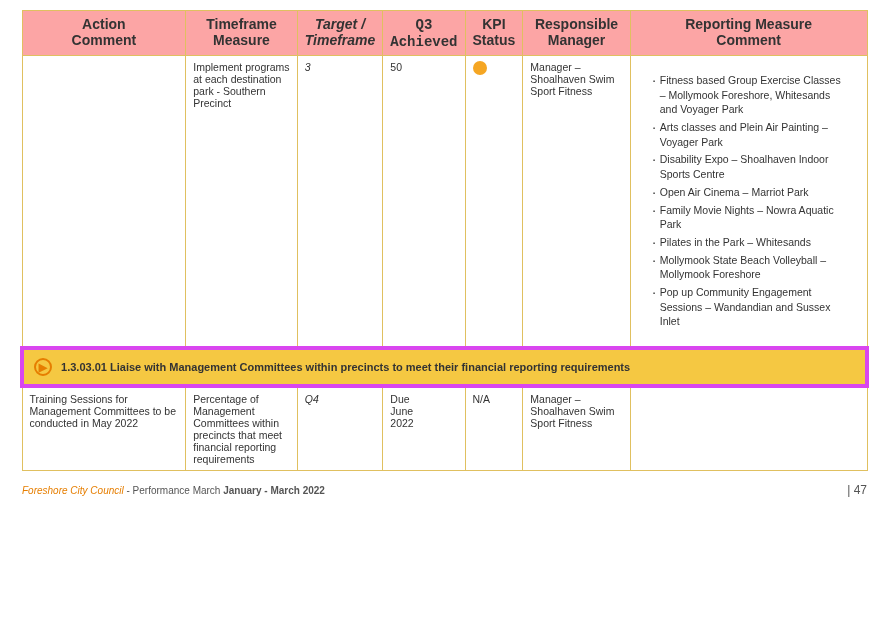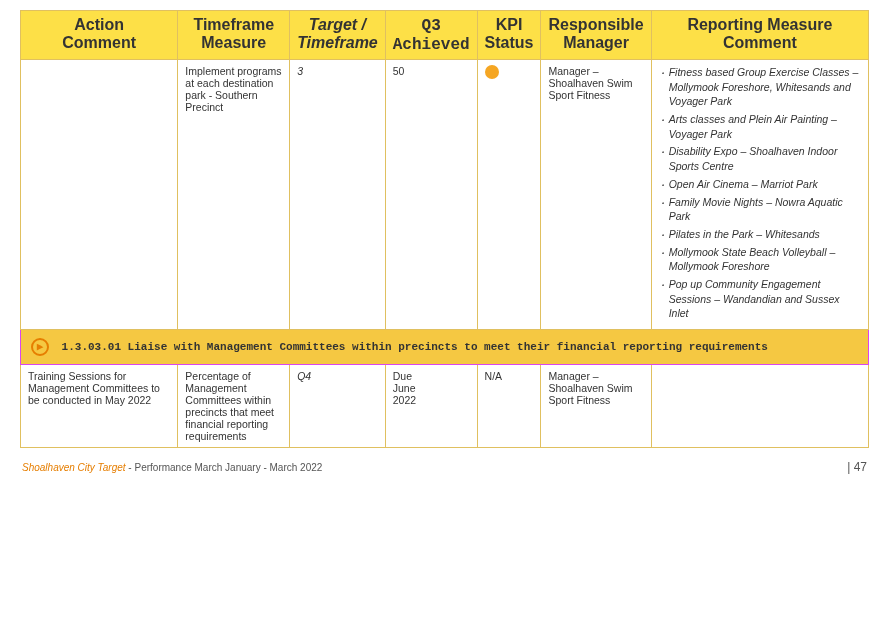--- a/index.html
+++ b/index.html
@@ -25,23 +25,23 @@
     }
 
     .main-table th, .main-table td {
       border: 1px solid #e0c060;
       padding: 5px 7px;
       vertical-align: top;
       font-size: 10.5px;
     }
 
     .header-row th {
-      background: #fde047;
-      font-weight: bold;
-      font-size: 16px;
+      background: #fca5a5;
+      font-weight: bold;
+      font-size: 14px;
       color: #333;
     }
 
     .col-action { width: 22%; }
     .col-reporting { width: 14%; }
     .col-target { width: 7%; font-style: italic; }
     .col-q3 { width: 7%; }
     .col-kpi { width: 5%; }
     .col-responsible { width: 13%; }
     .col-comment { width: 32%; }
@@ -55,22 +55,21 @@
       margin: 0 auto;
     }
 
     .kpi-cell {
       text-align: left;
     }
 
     .bullet-list {
       list-style: none;
       padding: 0;
-      margin: 0;
-      font-style: italic;
+      margin: 12px;
     }
 
     .bullet-list li {
       padding-left: 10px;
       position: relative;
       margin-bottom: 3px;
       font-size: 10.5px;
       line-height: 1.4;
     }
 
@@ -81,22 +80,21 @@
       font-size: 14px;
       line-height: 1.1;
     }
 
     
     .section-header-row td {
       background: #f5c842;
       padding: 8px 10px;
       font-size: 11px;
       font-weight: normal;
-      border: 1px solid #d946ef;
-      font-family: Liberation Mono, monospace;
+      border: 4px solid #d946ef;
     }
 
     .section-header-row td span.icon {
       display: inline-block;
       width: 18px;
       height: 18px;
       border: 2px solid #e67e00;
       border-radius: 50%;
       text-align: center;
       line-height: 14px;
@@ -122,21 +120,21 @@
       margin-top: 12px;
       padding: 0 2px;
     }
 
     .footer-left {
       font-size: 10px;
       color: #555;
     }
 
     .footer-left span.bold {
-      font-weight: normal;
+      font-weight: bold;
     }
 
     .footer-right {
       font-size: 12px;
       color: #555;
     }
 
     .na-cell {
       font-size: 10.5px;
     }
@@ -245,20 +243,20 @@
         </td>
         <td class="col-comment">
           <span></span>
         </td>
       </tr>
     </tbody>
   </table>
 
   <div class="footer">
     <div class="footer-left">
-      <span style="font-style:italic; color:#e67e00;">Shoalhaven City Target</span><span> - </span><span>Performance March </span><span class="bold">January - March 2022</span>
+      <span style="font-style:italic; color:#e67e00;">Foreshore City Council</span><span> - </span><span>Performance March </span><span class="bold">January - March 2022</span>
     </div>
     <div class="footer-right">
       <span>| 47</span>
     </div>
   </div>
 
 </div>
 
 </body></html>

